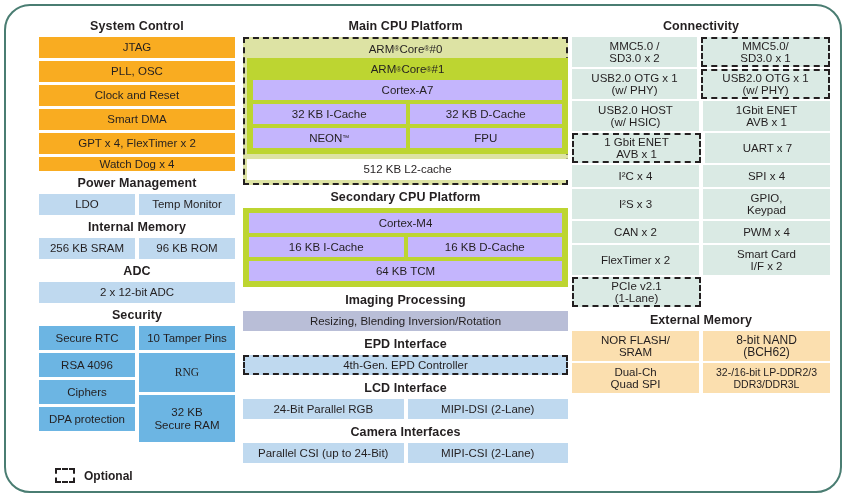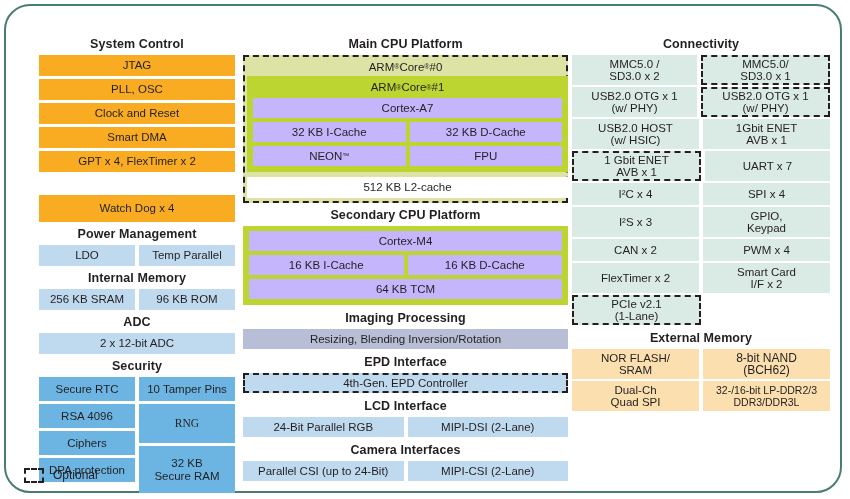--- a/index.html
+++ b/index.html
@@ -7,21 +7,21 @@
   body{
     width:850px;height:499px;overflow:hidden;
     font-family:"Liberation Sans","DejaVu Sans",sans-serif;
     -webkit-font-smoothing:antialiased;
   }
   #chip{
     position:absolute;left:4px;top:4px;width:838px;height:489px;
     border:2px solid #4a7d72;border-radius:26px;box-sizing:border-box;
     background:#ffffff;
   }
-  .col{position:absolute;top:18px;}
+  .col{position:absolute;top:0;}
   #col-left{left:33px;width:196px;}
   #col-mid{left:237px;width:325px;}
   #col-right{left:566px;width:258px;}
 
   .sec-title{
     font-size:12.5px;font-weight:bold;color:#231f20;text-align:center;
     line-height:15px;letter-spacing:0.1px;
   }
   .row{display:flex;width:100%;}
   .cell{
@@ -52,21 +52,21 @@
     background:#dde3a4;
   }
   .mid-core1{background:#bdd531;padding:4px 6px 6px;box-sizing:border-box;}
   .mid-sub{background:#c4b5fd;}
   .mid-wide{background:#ffffff;}
 
   
   #col-right .cell{min-height:22px;}
 
   .legend{
-    position:absolute;left:18px;top:462px;display:flex;
+    position:absolute;left:49px;top:462px;display:flex;align-items:center;font-weight:bold;
   }
   .legend-box{
     width:20px;height:15px;border:2px dashed #231f20;box-sizing:border-box;
   }
   .legend-label{
     font-size:12px;color:#231f20;margin-left:9px;
   }
   .sup{font-size:7px;vertical-align:super;line-height:0;}
 </style>
 </head>
@@ -81,28 +81,28 @@
     <div class="cell orange" style="height:21px;margin-top:3px;">JTAG</div>
     <div class="vgap3"></div>
     <div class="cell orange" style="height:21px;">PLL, OSC</div>
     <div class="vgap3"></div>
     <div class="cell orange" style="height:21px;">Clock and Reset</div>
     <div class="vgap3"></div>
     <div class="cell orange" style="height:21px;">Smart DMA</div>
     <div class="vgap3"></div>
     <div class="cell orange" style="height:21px;">GPT x 4, FlexTimer x 2</div>
     <div class="vgap3"></div>
-    <div class="cell orange" style="height:27px;margin-top:20px;">Watch Dog x 4</div>
+    <div class="cell orange" style="height:14px;">Watch Dog x 4</div>
 
     <div class="sec-title" style="margin-top:5px;">Power Management</div>
 
     <div class="row" style="margin-top:3px;">
       <div class="cell blue-lt" style="height:21px;flex:1 1 0;">LDO</div>
       <div class="gap"></div>
-      <div class="cell blue-lt" style="height:21px;flex:1 1 0;">Temp Parallel</div>
+      <div class="cell blue-lt" style="height:21px;flex:1 1 0;">Temp Monitor</div>
     </div>
 
     <div class="sec-title" style="margin-top:5px;">Internal Memory</div>
 
     <div class="row" style="margin-top:3px;">
       <div class="cell blue-lt" style="height:21px;flex:1 1 0;">256 KB SRAM</div>
       <div class="gap"></div>
       <div class="cell blue-lt" style="height:21px;flex:1 1 0;">96 KB ROM</div>
     </div>
 

